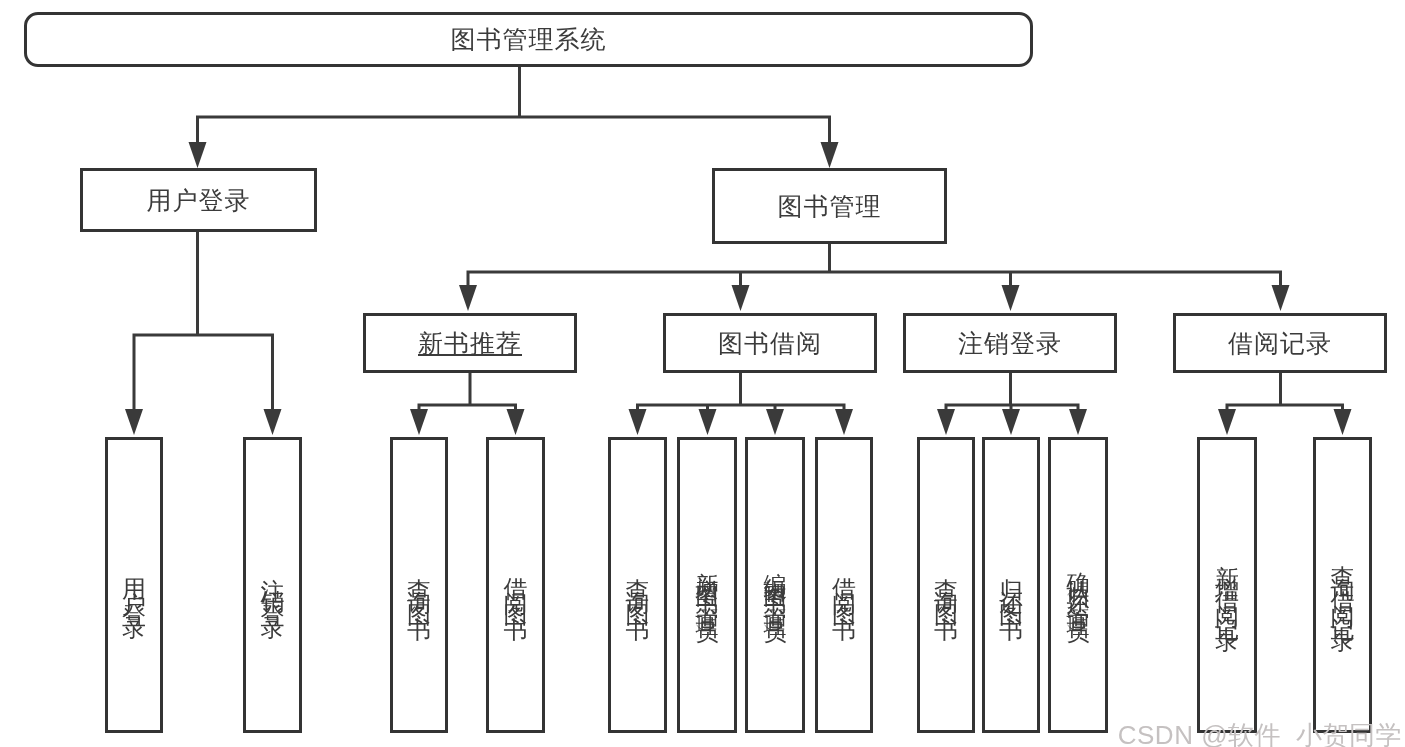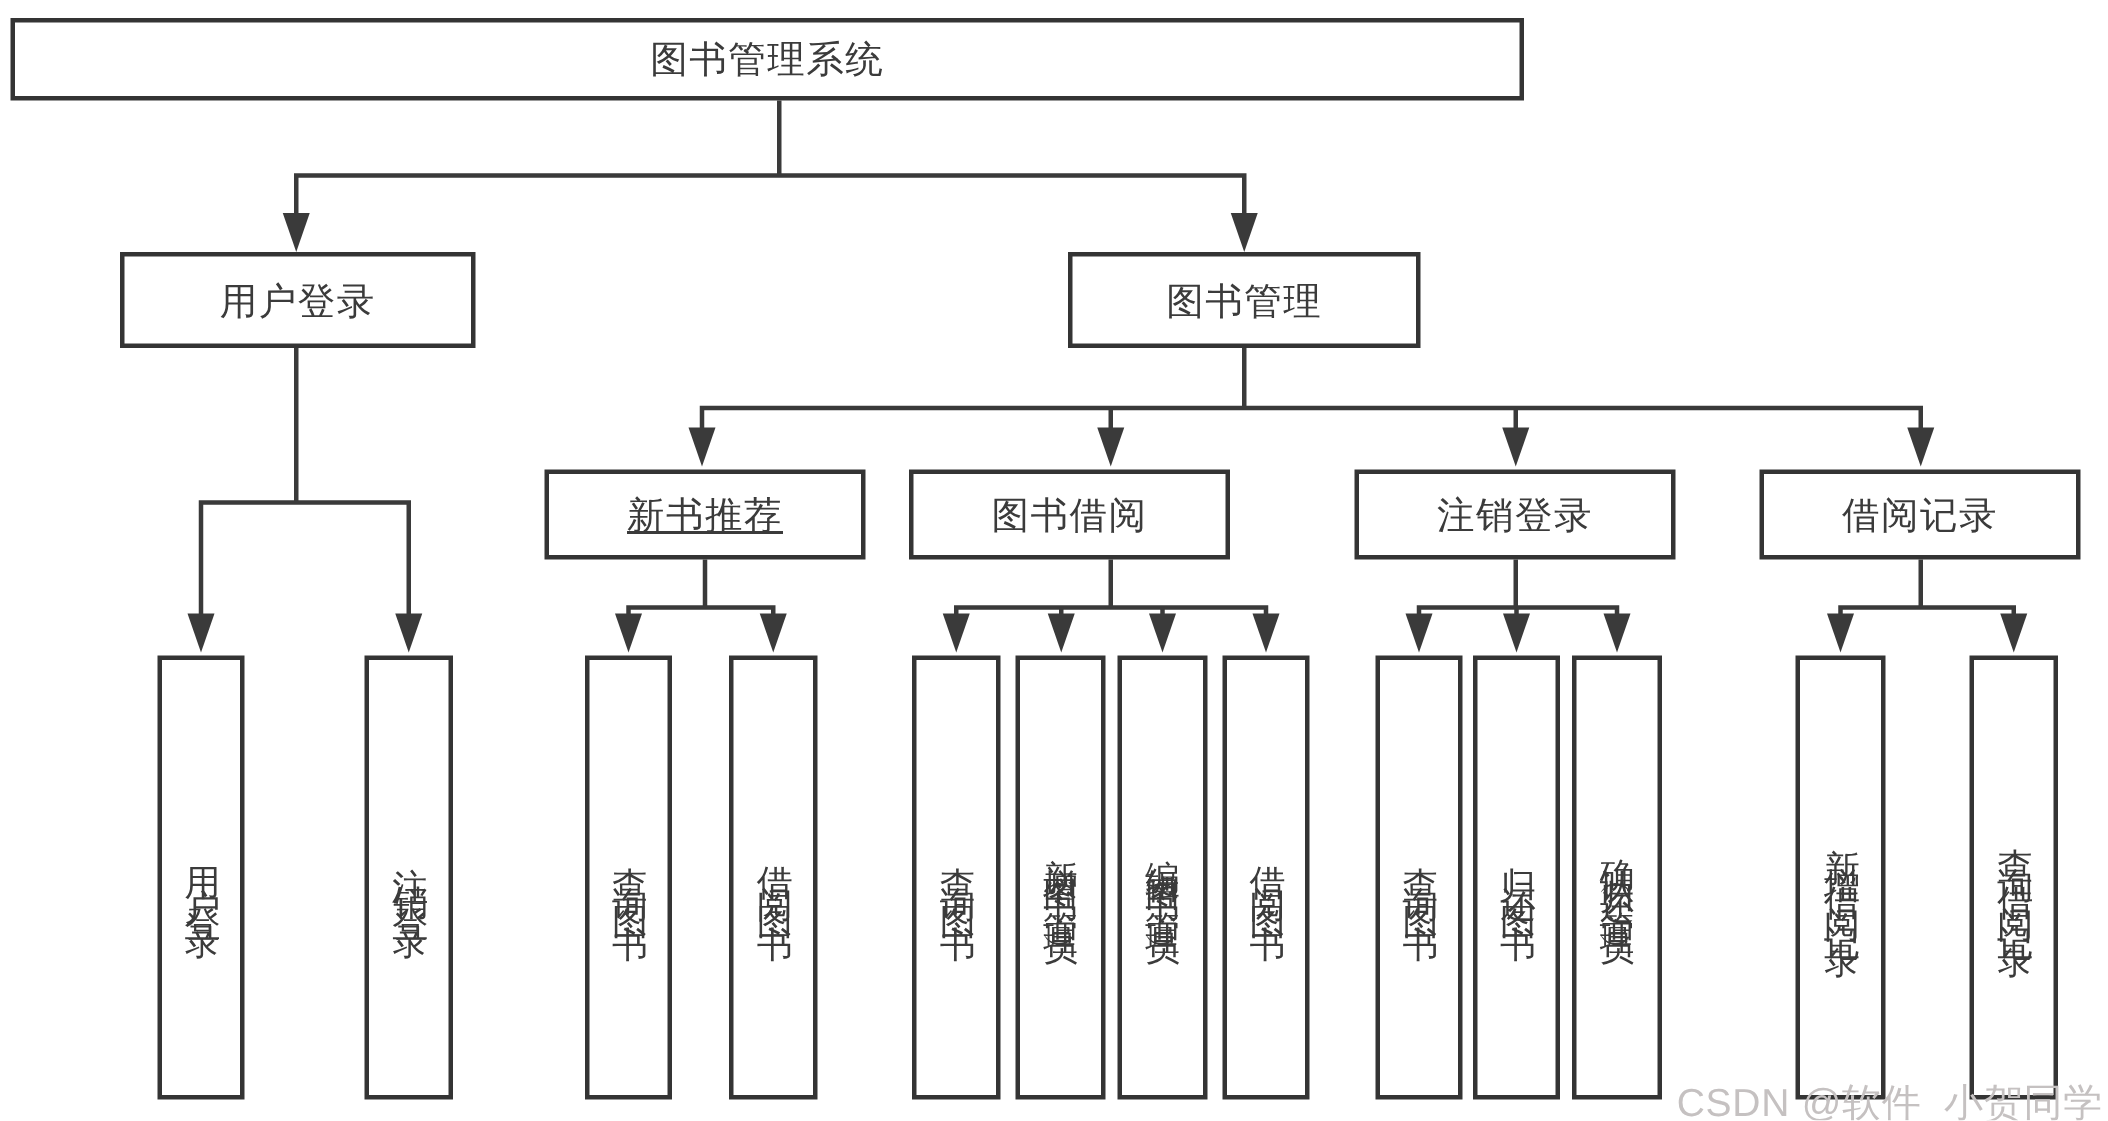--- a/index.html
+++ b/index.html
@@ -45,26 +45,26 @@
     font-size:24px;line-height:1;
     letter-spacing:13px;
     color:var(--text);
     white-space:nowrap;
   }
   .vbox.long span{
     font-size:23px;
     letter-spacing:7px;
   }
   
-  .root-box{left:7px;top:12px;width:1009px;height:55px;}
+  .root-box{left:24px;top:12px;width:1009px;height:55px;border-radius:14px;}
   .box-login{left:80px;top:168px;width:237px;height:64px;}
-  .box-mgmt{left:712px;top:168px;width:235px;height:64px;}
+  .box-mgmt{left:712px;top:168px;width:235px;height:76px;}
   .box-l3{top:313px;height:60px;width:214px;}
   .box-recommend{left:363px;text-decoration:underline;}
-  .box-borrowmod{left:606px;}
+  .box-borrowmod{left:663px;}
   .box-current{left:903px;}
   .box-records{left:1173px;font-family:Liberation Serif, serif;}
   
   .leaf-a1{left:105px;width:58px;}
   .leaf-a2{left:243px;width:59px;}
   .leaf-b1{left:390px;width:58px;}
   .leaf-b2{left:486px;width:59px;}
   .leaf-c1{left:608px;width:59px;}
   .leaf-c2{left:677px;width:60px;}
   .leaf-c3{left:745px;width:60px;}

